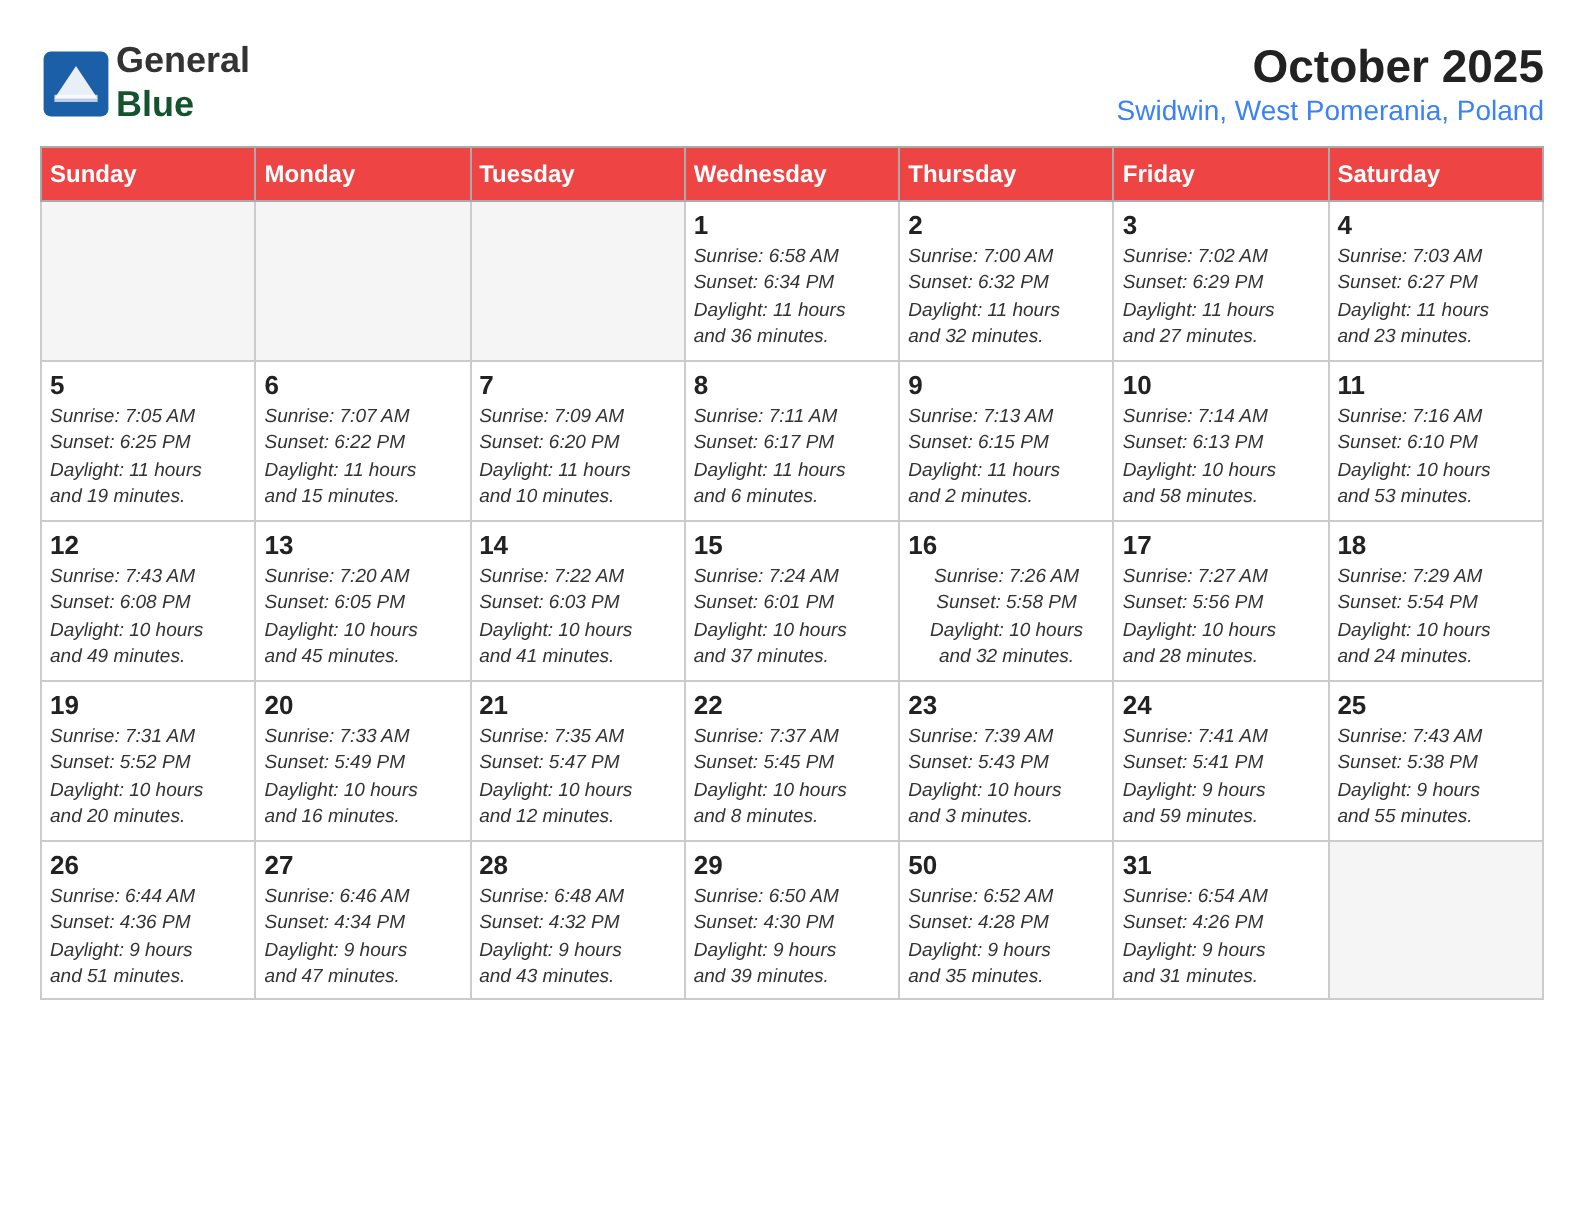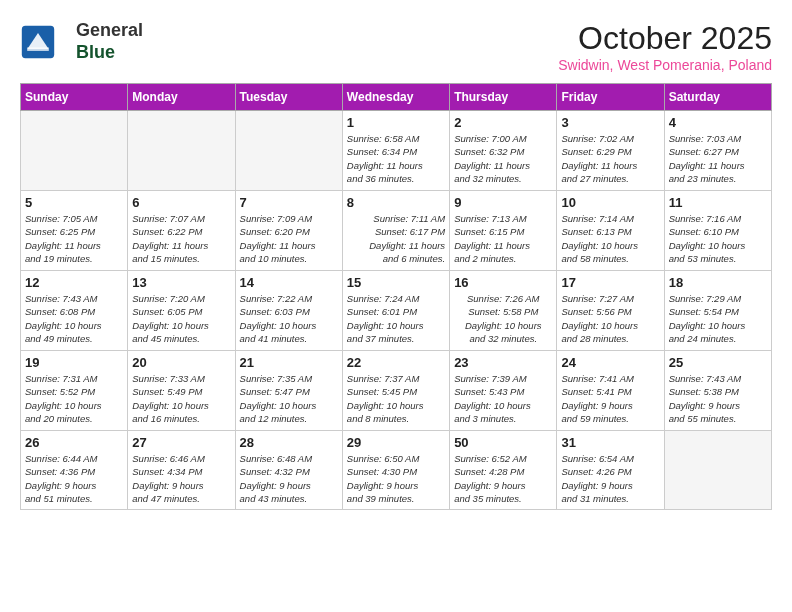--- a/index.html
+++ b/index.html
@@ -12,53 +12,53 @@
     }
     .header {
       display: flex;
       justify-content: space-between;
       align-items: flex-start;
       margin-bottom: 10px;
     }
     .logo {
       display: flex;
       align-items: center;
-      gap: 20px;
+      gap: 2px;
     }
     .logo-text {
       font-size: 18px;
       font-weight: bold;
       line-height: 1.2;
     }
     .logo-text .general { color: #333; }
     .logo-text .blue { color: #14532d; }
     .logo-icon {
       width: 36px;
       height: 36px;
     }
     .title-block {
       text-align: right;
     }
     .month-title {
-      font-size: 32px;
-      font-weight: normal;
+      font-size: 23px;
+      font-weight: bold;
       color: #222;
     }
     .subtitle {
       font-size: 14px;
-      color: #ec4899;
+      color: #3b82f6;
       text-align: right;
     }
     table {
       width: 100%;
       border-collapse: collapse;
       table-layout: fixed;
     }
     th {
-      background-color: #a21caf;
+      background-color: #ef4444;
       color: #fff;
       font-size: 12px;
       font-weight: bold;
       padding: 6px 4px;
       text-align: left;
       border: 1px solid #aaa;
     }
     td {
       border: 1px solid #ccc;
       vertical-align: top;
@@ -170,21 +170,21 @@
         </td>
         <td>
           <div class="day-num">7</div>
           <div class="day-info" style="white-space: pre-line;">Sunrise: 7:09 AM
 Sunset: 6:20 PM
 Daylight: 11 hours
 and 10 minutes.</div>
         </td>
         <td>
           <div class="day-num">8</div>
-          <div class="day-info" style="white-space: pre-line; text-align: right;">Sunrise: 7:11 AM
+          <div class="day-info" style="white-space: pre-line;">Sunrise: 7:11 AM
 Sunset: 6:17 PM
 Daylight: 11 hours
 and 6 minutes.</div>
         </td>
         <td>
           <div class="day-num">9</div>
           <div class="day-info" style="white-space: pre-line;">Sunrise: 7:13 AM
 Sunset: 6:15 PM
 Daylight: 11 hours
 and 2 minutes.</div>

